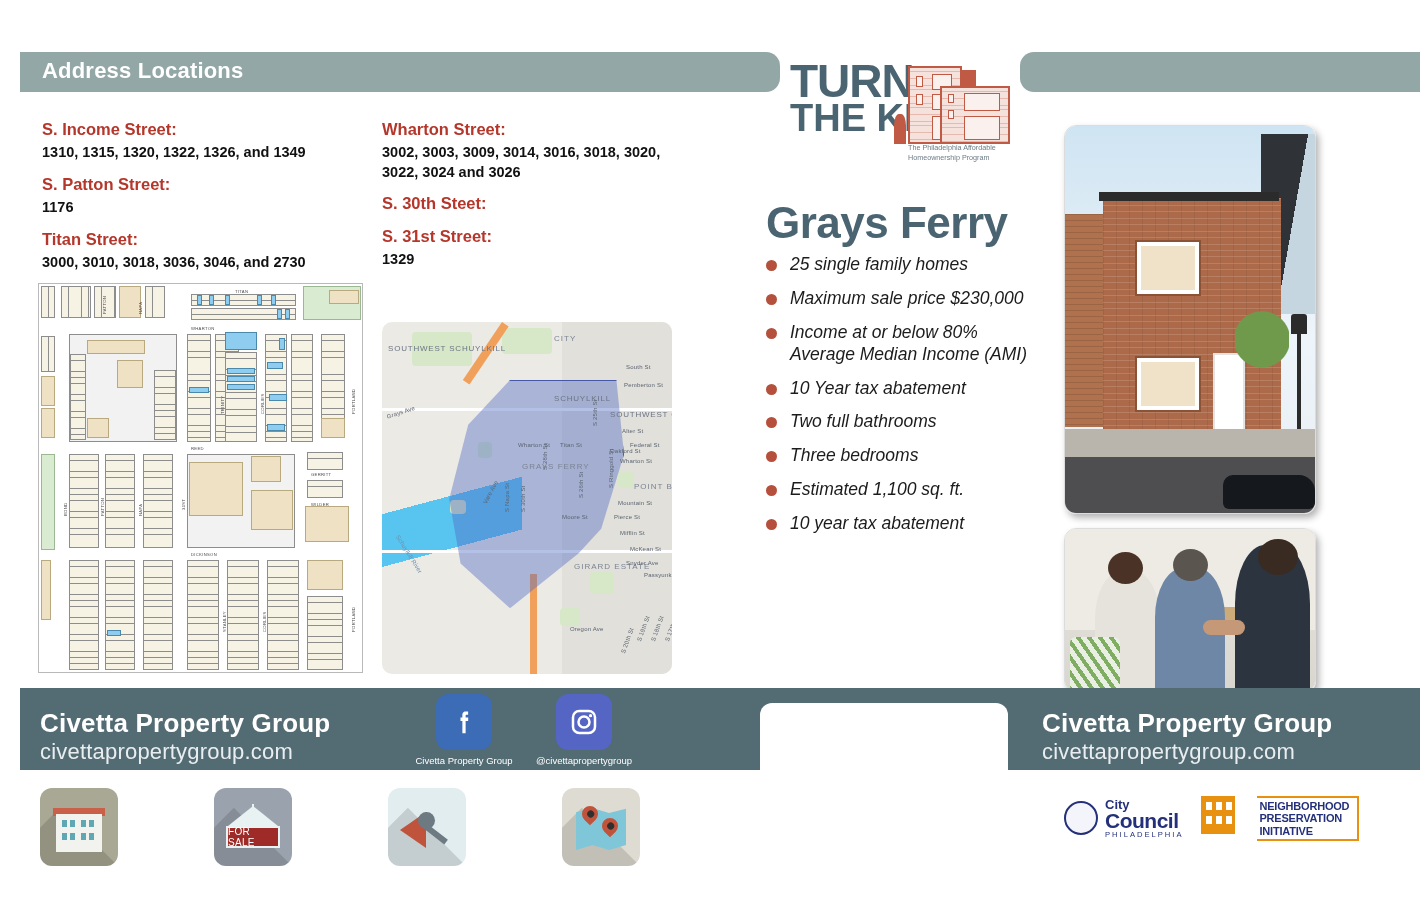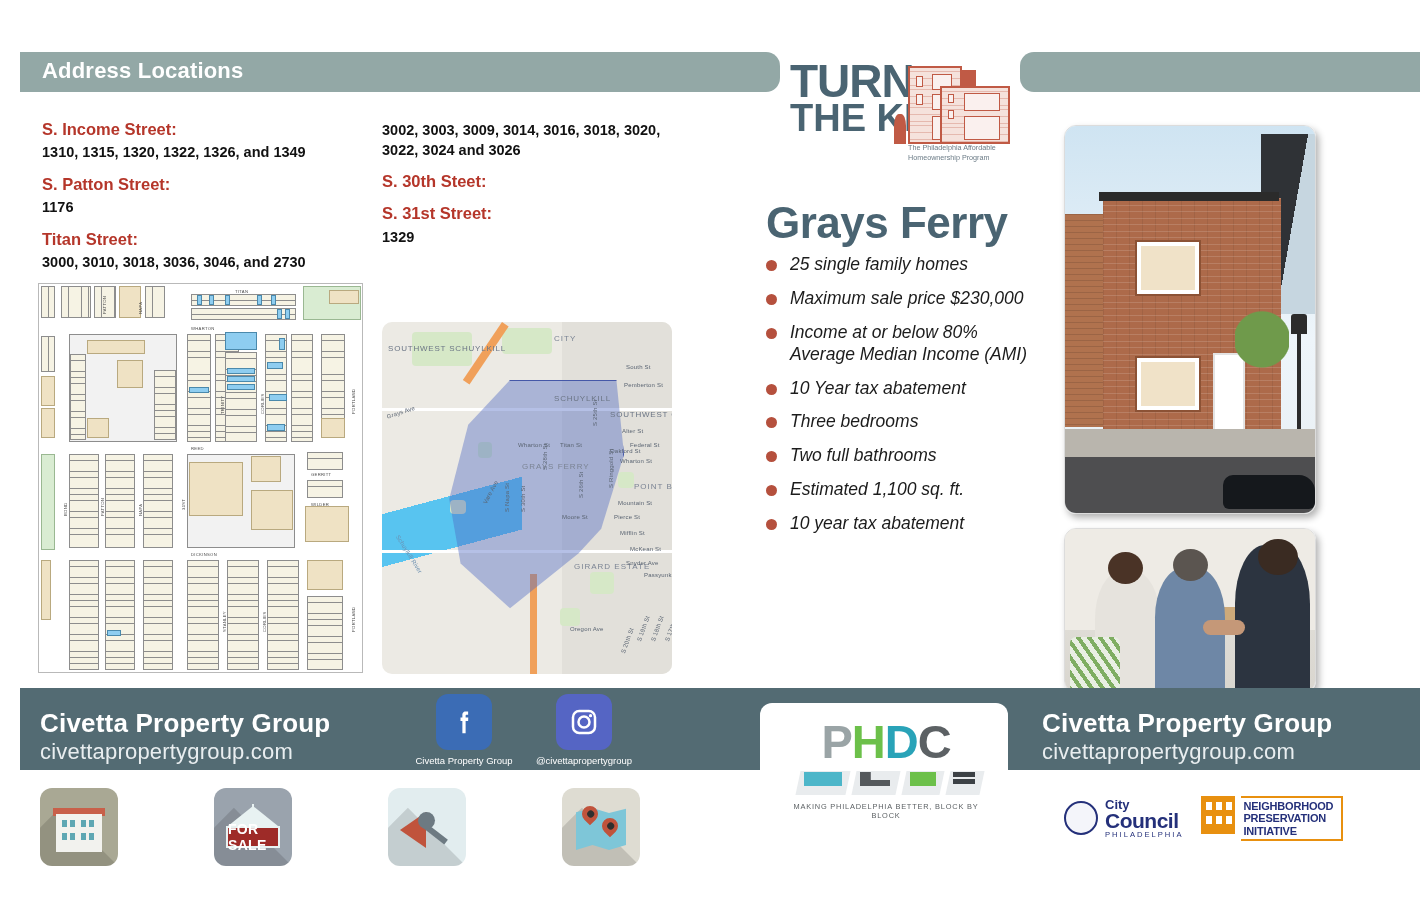--- a/index.html
+++ b/index.html
@@ -262,21 +262,21 @@
   .phdc-in { position: absolute; top: 5px; height: 14px; }
   #phdc-tag { margin-top: 3px; font-size: 7.4px; color: #5c6164; letter-spacing: .8px; }
 
   
   #partners { position: absolute; left: 1064px; top: 796px; display: flex; align-items: center; gap: 18px; }
   #cc-seal { width: 34px; height: 34px; border-radius: 50%; border: 2px solid #24307a; background: #f4f5fa; }
   #cc-text { color: #24307a; line-height: .95; }
   #cc-city { font-size: 13px; font-weight: bold; }
   #cc-council { font-size: 21px; font-weight: bold; letter-spacing: -.5px; }
   #cc-phila { font-size: 7.6px; letter-spacing: 2px; }
-  #npi { display: flex; align-items: stretch; gap: 6px; }
+  #npi { display: flex; align-items: stretch; gap: 22px; }
   #npi-icon {
     width: 34px; height: 38px; background: #e8900f;
     background-image:
       linear-gradient(#fff 0 0), linear-gradient(#fff 0 0), linear-gradient(#fff 0 0),
       linear-gradient(#fff 0 0), linear-gradient(#fff 0 0), linear-gradient(#fff 0 0);
     background-size: 6px 8px; background-repeat: no-repeat;
     background-position: 5px 6px, 15px 6px, 25px 6px, 5px 20px, 15px 20px, 25px 20px;
   }
   #npi-text {
     color: #24307a; font-size: 11px; font-weight: bold; line-height: 1.12;
@@ -302,21 +302,21 @@
   
   #bld-body { position: absolute; left: 16px; top: 26px; width: 46px; height: 38px; background: #f2f2ee; }
   #bld-roof { position: absolute; left: 13px; top: 20px; width: 52px; height: 8px; background: #c8604a; }
   .bld-win { position: absolute; width: 5px; height: 7px; background: #5ea7b3; }
   
   #fs-post { position: absolute; left: 38px; top: 16px; width: 2px; height: 14px; background: #e8f2f2; }
   #fs-tri { position: absolute; left: 14px; top: 18px; width: 0; height: 0;
             border-left: 25px solid transparent; border-right: 25px solid transparent;
             border-bottom: 20px solid #e8f2f2; }
   #fs-sign { position: absolute; left: 12px; top: 38px; width: 54px; height: 22px; background: #9e2b28; border: 2px solid #e8f2f2; display: flex; align-items: center; justify-content: center; }
-  #fs-label { color: #ffffff; font-size: 14px; font-weight: bold; letter-spacing: .3px; }
+  #fs-label { color: #ffffff; font-size: 10px; font-weight: normal; letter-spacing: .3px; }
   
   #key-tag { position: absolute; left: 12px; top: 24px; width: 0; height: 0;
              border-top: 18px solid transparent; border-bottom: 18px solid transparent;
              border-right: 26px solid #c0533c; }
   #key-shaft { position: absolute; left: 36px; top: 34px; width: 28px; height: 6px; background: #6d7a82; transform: rotate(38deg); transform-origin: left center; }
   #key-bow { position: absolute; left: 30px; top: 24px; width: 17px; height: 17px; border-radius: 50%; background: #6d7a82; }
   
   #mp-paper { position: absolute; left: 14px; top: 20px; width: 50px; height: 42px;
               background: #7ec6d8; clip-path: polygon(0 10%, 33% 0, 66% 12%, 100% 2%, 100% 88%, 66% 100%, 33% 88%, 0 100%); }
   .mp-pin { position: absolute; width: 16px; height: 16px; border-radius: 50% 50% 50% 0;
@@ -335,20 +335,21 @@
   <div class="addr-col" id="addr-col-1">
     <div class="addr-head">S. Income Street:</div>
     <div class="addr-body">1310, 1315, 1320, 1322, 1326, and 1349</div>
     <div class="addr-head">S. Patton Street:</div>
     <div class="addr-body">1176</div>
     <div class="addr-head">Titan Street:</div>
     <div class="addr-body">3000, 3010, 3018, 3036, 3046, and 2730</div>
   </div>
 
   <div class="addr-col" id="addr-col-2">
+    <div class="addr-head">Wharton Street:</div>
     <div class="addr-body">3002, 3003, 3009, 3014, 3016, 3018, 3020, 3022, 3024 and 3026</div>
     <div class="addr-head">S. 30th Steet:</div>
     <div class="addr-head">S. 31st Street:</div>
     <div class="addr-body">1329</div>
   </div>
 
   <div id="parcel-map">
 
     <div class="pm-blk" style="left:2px;  top:2px;  width:14px; height:32px;">
         <div class="lot"></div>
@@ -570,22 +571,22 @@
     <div class="ttk-side" style="left:104px;top:56px;width:12px;height:30px;border-radius:40% 40% 0 0;"></div>
     <div id="ttk-tag">The Philadelphia Affordable Homeownership Program</div>
   </div>
 
   <div id="grays-ferry">Grays Ferry</div>
   <ul id="bullets">
     <li><span class="dot"></span><span>25 single family homes</span></li>
     <li><span class="dot"></span><span>Maximum sale price $230,000</span></li>
     <li><span class="dot"></span><span>Income at or below 80% Average Median Income (AMI)</span></li>
     <li><span class="dot"></span><span>10 Year tax abatement</span></li>
+    <li><span class="dot"></span><span>Two full bathrooms</span></li>
     <li><span class="dot"></span><span>Three bedrooms</span></li>
-    <li><span class="dot"></span><span>Two full bathrooms</span></li>
     <li><span class="dot"></span><span>Estimated 1,100 sq. ft.</span></li>
     <li><span class="dot"></span><span>10 year tax abatement</span></li>
   </ul>
 
   <div class="photo" id="photo-house">
     <div id="hs-sky"></div>
     <div id="hs-tower"></div>
     <div id="hs-left-bldg"></div>
     <div id="hs-main"></div>
     <div id="hs-cornice"></div>
@@ -644,35 +645,20 @@
         <rect x="3.2" y="3.2" width="17.6" height="17.6" rx="5" fill="none" stroke="#ffffff" stroke-width="2"></rect>
         <circle cx="12" cy="12" r="4.4" fill="none" stroke="#ffffff" stroke-width="2"></circle>
         <circle cx="17.2" cy="6.9" r="1.3" fill="#ffffff"></circle>
       </svg>
     </div>
     <div class="social-cap">
       <div>@civettapropertygroup</div>
     </div>
   </div>
 
-  <div id="phdc">
-    <div id="phdc-letters"><span class="p">P</span><span class="h">H</span><span class="d">D</span><span class="c">C</span></div>
-    <div id="phdc-tiles">
-      <div class="phdc-tile" style="left:8px;  top:4px; width:50px;"></div>
-      <div class="phdc-in" style="left:14px; width:38px; background:#4db6c9;"></div>
-      <div class="phdc-tile" style="left:64px; top:4px; width:44px;"></div>
-      <div class="phdc-in" style="left:70px; width:30px; background:#55595c; clip-path:polygon(0 0,36% 0,36% 58%,100% 58%,100% 100%,0 100%);"></div>
-      <div class="phdc-tile" style="left:114px;top:4px; width:38px;"></div>
-      <div class="phdc-in" style="left:120px;width:26px; background:#6cc04a;"></div>
-      <div class="phdc-tile" style="left:158px;top:4px; width:34px;"></div>
-      <div class="phdc-in" style="left:163px;width:22px; background:#3c4145; height:5px;"></div>
-      <div class="phdc-in" style="left:163px;top:12px; width:22px; background:#3c4145; height:5px;"></div>
-    </div>
-    <div id="phdc-tag">MAKING PHILADELPHIA BETTER, BLOCK BY BLOCK</div>
-  </div>
 
   <div id="partners">
     <div style="display:flex;align-items:center;gap:7px;">
       <div id="cc-seal"></div>
       <div id="cc-text">
         <div id="cc-city">City</div>
         <div id="cc-council">Council</div>
         <div id="cc-phila">PHILADELPHIA</div>
       </div>
     </div>

